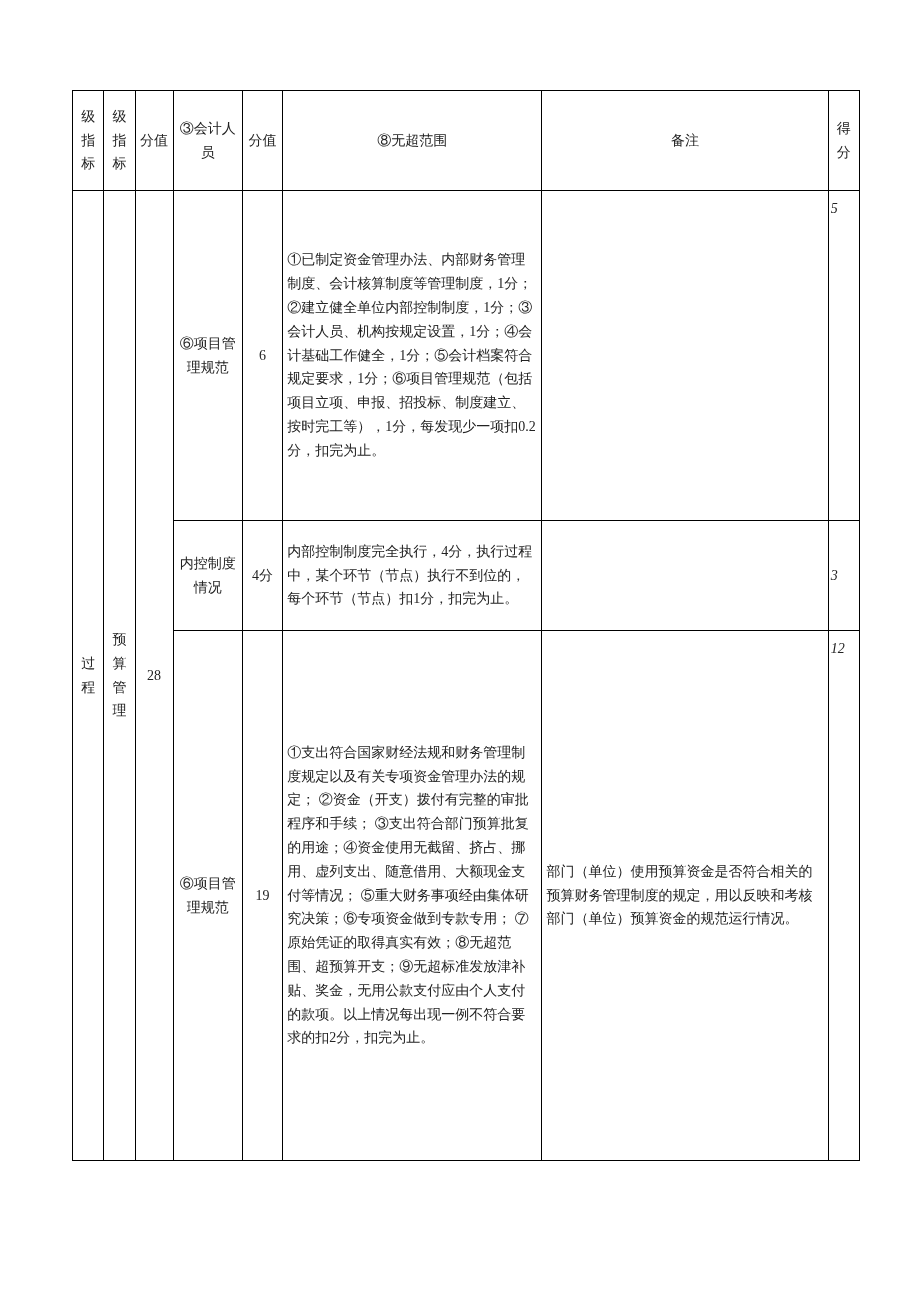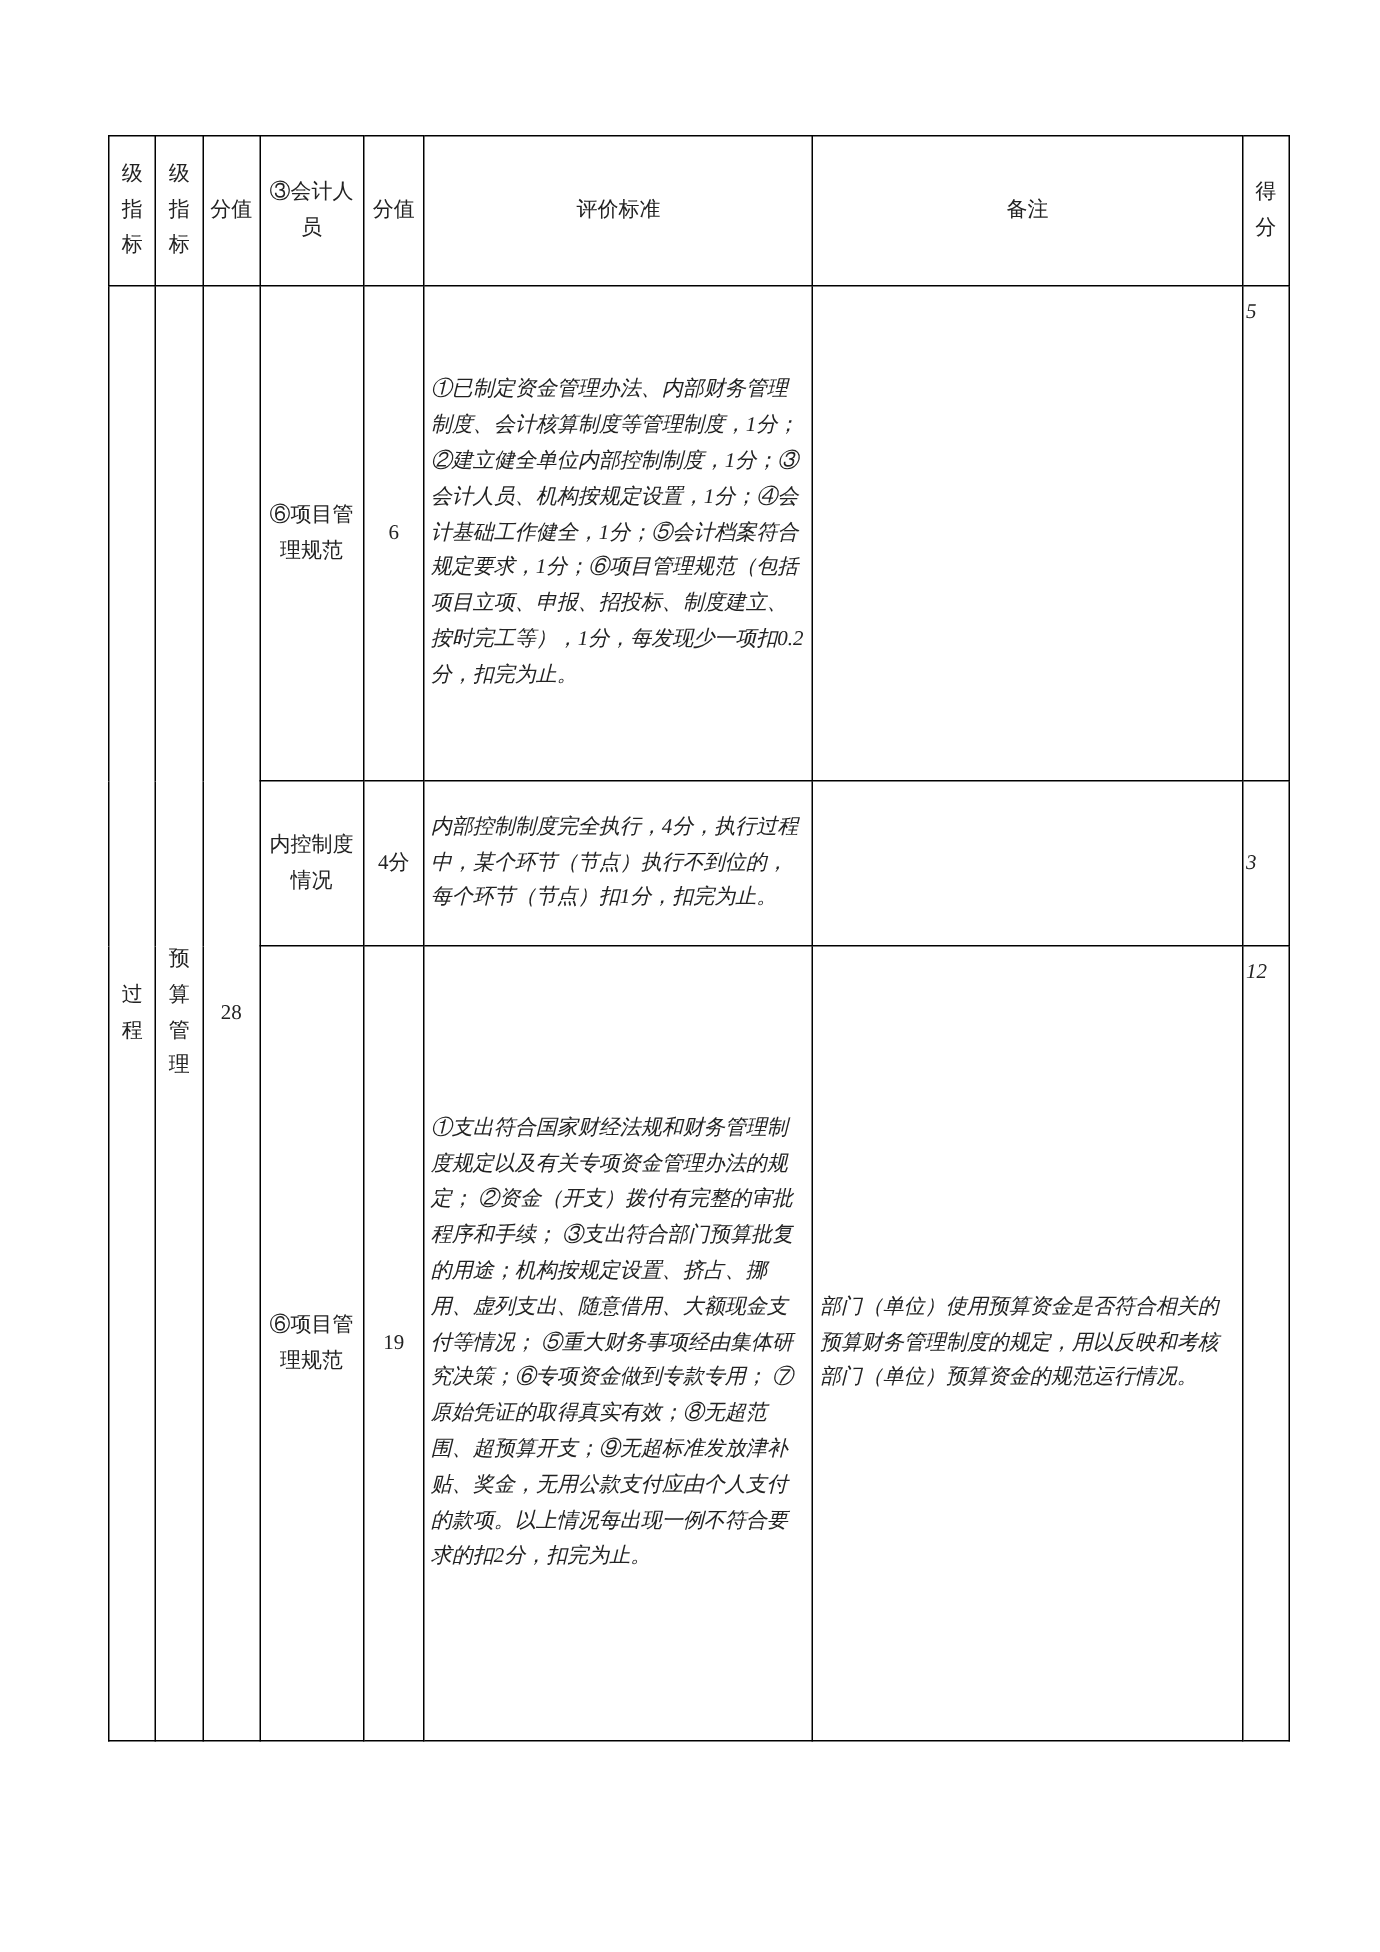--- a/index.html
+++ b/index.html
@@ -28,21 +28,21 @@
       font-size: 14px;
       line-height: 1.7;
       word-wrap: break-word;
       color: #222;
     }
     th {
       font-weight: normal;
       text-align: center;
     }
     .center { text-align: center; }
-    .left { text-align: left; font-style: italic; }
+    .left { text-align: left; }
     .italic { font-style: italic; }
     .v-top { vertical-align: top; }
     .score {
       padding-left: 2px;
       text-align: left;
     }
     .tall-1 { height: 330px; }
     .tall-2 { height: 110px; }
     .tall-3 { height: 530px; }
     .hdr  { height: 100px; }
@@ -62,21 +62,21 @@
       <col style="width:256px">
       <col style="width:28px">
     </colgroup>
     <thead>
       <tr class="hdr">
         <th>级指标</th>
         <th>级指标</th>
         <th>分值</th>
         <th>③会计人员</th>
         <th>分值</th>
-        <th>评价标准</th>
+        <th>⑧无超范围</th>
         <th>备注</th>
         <th>得分</th>
       </tr>
     </thead>
     <tbody>
       <tr class="tall-1">
         <td rowspan="3" class="center">过程</td>
         <td rowspan="3" class="center">预算管理</td>
         <td rowspan="3" class="center">28</td>
         <td class="center">⑥项目管理规范</td>
@@ -91,21 +91,21 @@
         <td class="center">4分</td>
         <td class="left">内部控制制度完全执行，4分，执行过程中，某个环节（节点）执行不到位的，每个环节（节点）扣1分，扣完为止。</td>
         <td class="left"></td>
         <td class="score italic">3</td>
       </tr>
       <tr class="tall-3">
         <td class="center">⑥项目管理规范</td>
         <td class="center">19</td>
         <td class="left">①支出符合国家财经法规和财务管理制度规定以及有关专项资金管理办法的规定；
 ②资金（开支）拨付有完整的审批程序和手续；
-③支出符合部门预算批复的用途；机构按规定设置、挤占、挪用、虚列支出、随意借用、大额现金支付等情况；
+③支出符合部门预算批复的用途；④资金使用无截留、挤占、挪用、虚列支出、随意借用、大额现金支付等情况；
 ⑤重大财务事项经由集体研究决策；⑥专项资金做到专款专用；
 ⑦原始凭证的取得真实有效；⑧无超范围、超预算开支；⑨无超标准发放津补贴、奖金，无用公款支付应由个人支付的款项。以上情况每出现一例不符合要求的扣2分，扣完为止。</td>
         <td class="left">部门（单位）使用预算资金是否符合相关的预算财务管理制度的规定，用以反映和考核部门（单位）预算资金的规范运行情况。</td>
         <td class="score italic v-top">12</td>
       </tr>
     </tbody>
   </table>
 </div>
 
 </body></html>

